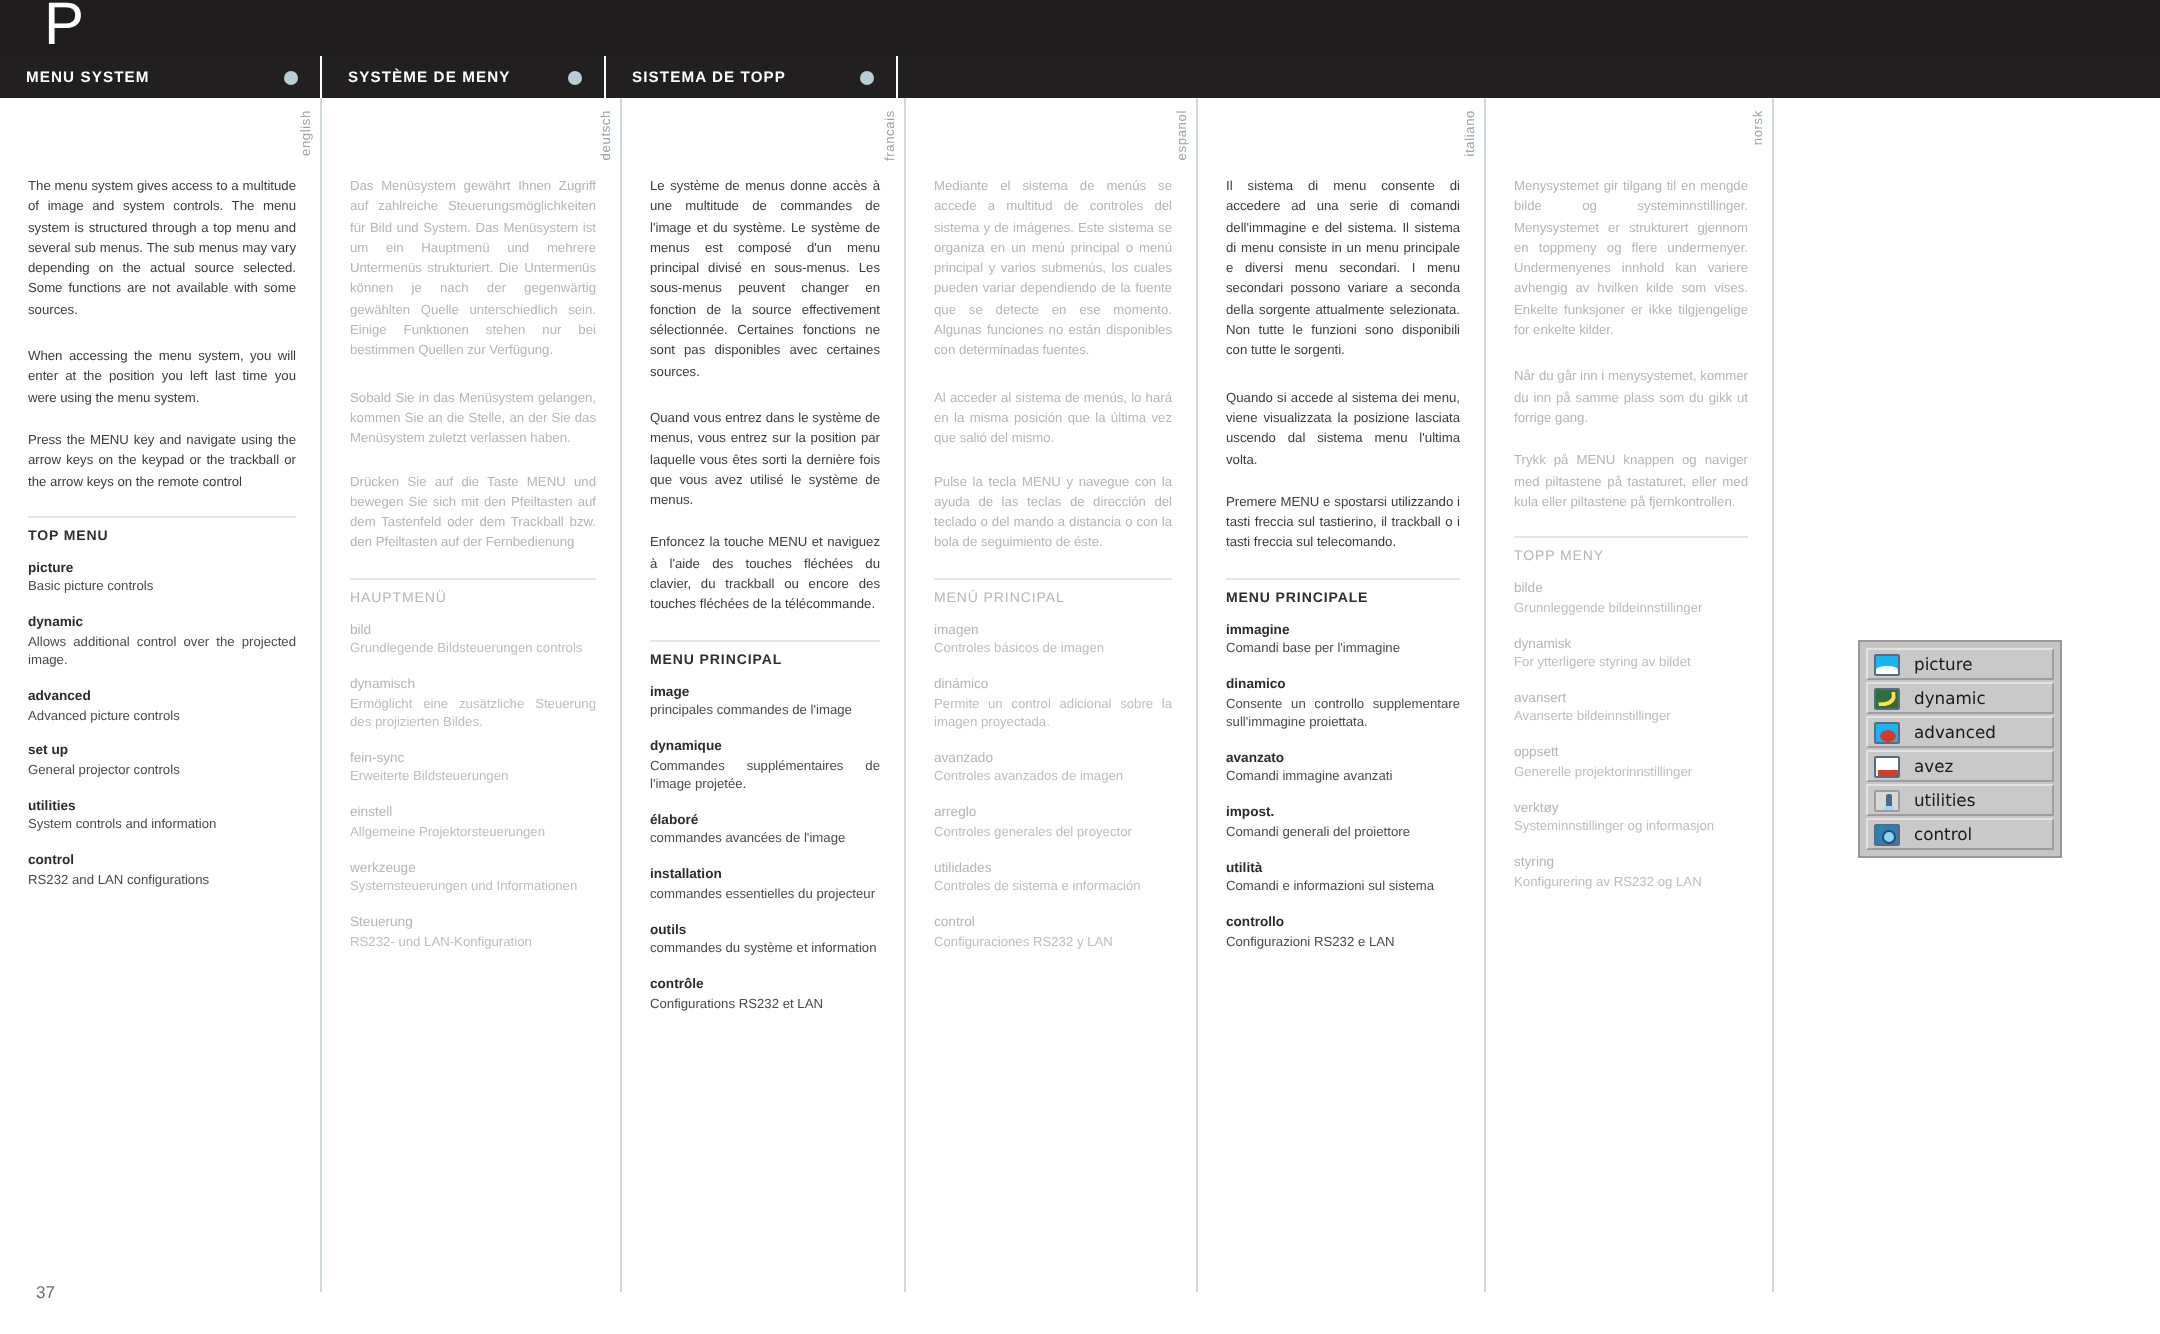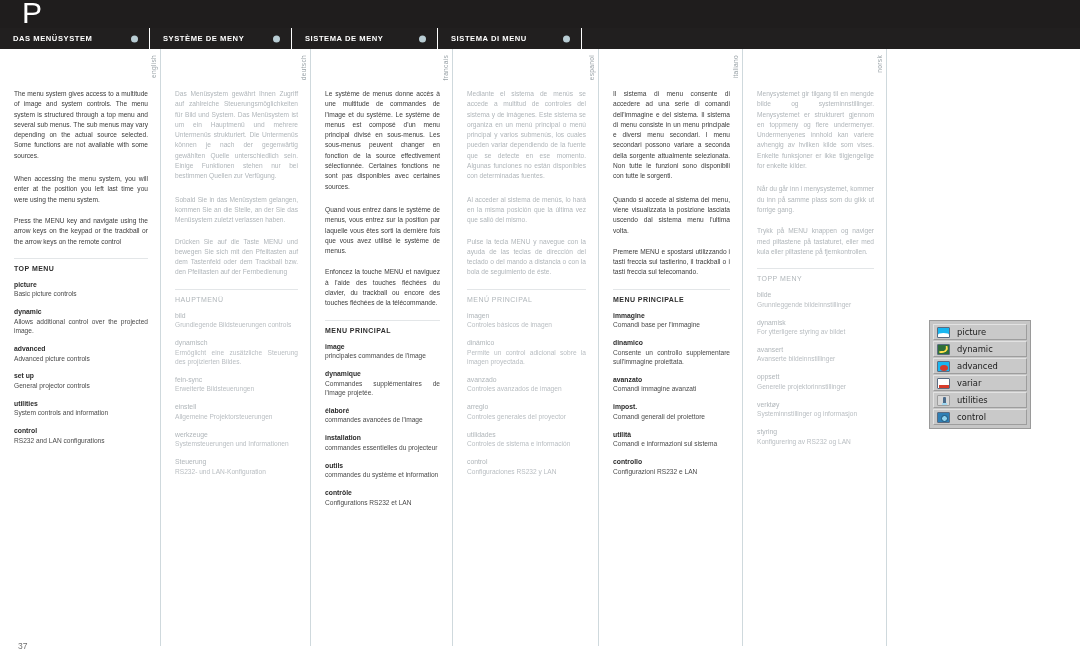--- a/index.html
+++ b/index.html
@@ -198,34 +198,30 @@
 </head>
 <body>
 
 <div class="page">
 
   <div class="banner">
     <div class="banner-logo">P</div>
   </div>
 
   <div class="tabstrip" id="tabstrip">
-      <div class="tab" style="width: 150px;">
-        <span class="tab-label">DAS MENÜSYSTEM</span>
+      <div class="tab" style="width: 161px;">
+        <span class="tab-label">MENU SYSTEM</span>
         <span class="tab-dot"></span>
       </div>
       <div class="tab" style="width: 142px;">
         <span class="tab-label">SYSTÈME DE MENY</span>
         <span class="tab-dot"></span>
       </div>
       <div class="tab" style="width: 146px;">
-        <span class="tab-label">SISTEMA DE MENY</span>
-        <span class="tab-dot"></span>
-      </div>
-      <div class="tab" style="width: 144px;">
-        <span class="tab-label">SISTEMA DI MENU</span>
+        <span class="tab-label">SISTEMA DE TOPP</span>
         <span class="tab-dot"></span>
       </div>
       <div class="tab-filler"></div>
     </div>
 
   <div class="columns" id="columns">
       <div class="col c-en">
         <div class="vertlang">english</div>
         <div class="col-inner">
           <div class="para gap">The menu system gives access to a multitude of image and system controls. The menu system is structured through a top menu and several sub menus. The sub menus may vary depending on the actual source selected. Some functions are not available with some sources.</div>
@@ -442,21 +438,21 @@
       <div class="osd-row">
         <span class="osd-ico ico-advanced">
           <i class="blob"></i>
         </span>
         <span class="osd-label">advanced</span>
       </div>
       <div class="osd-row">
         <span class="osd-ico ico-setup">
           <i class="bar"></i>
         </span>
-        <span class="osd-label">variar</span>
+        <span class="osd-label">avez</span>
       </div>
       <div class="osd-row">
         <span class="osd-ico ico-utilities">
           <i class="tool"></i>
           <i class="tip"></i>
         </span>
         <span class="osd-label">utilities</span>
       </div>
       <div class="osd-row">
         <span class="osd-ico ico-control">

